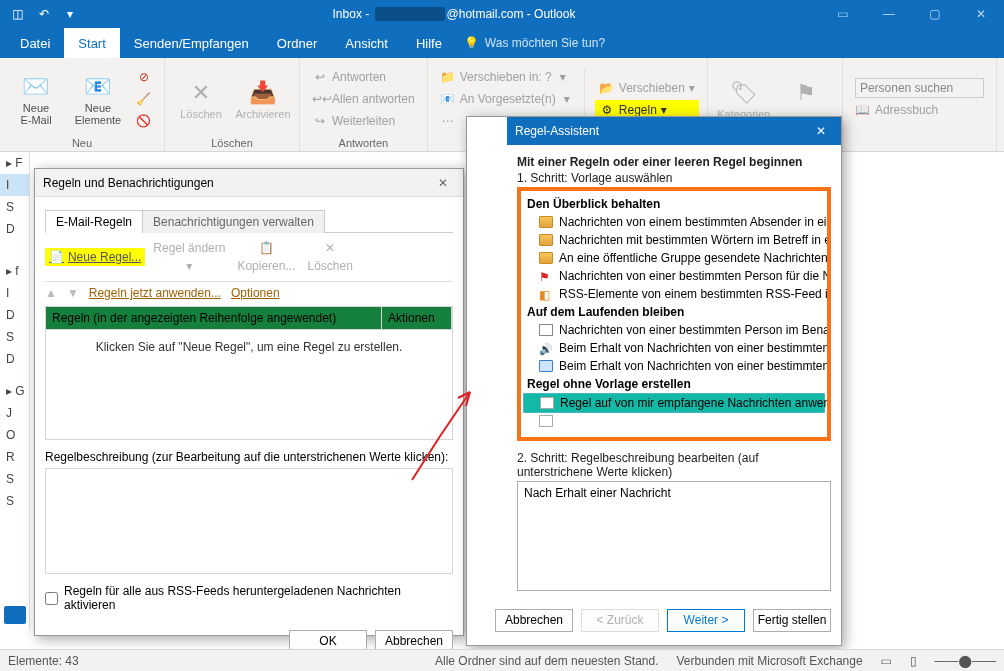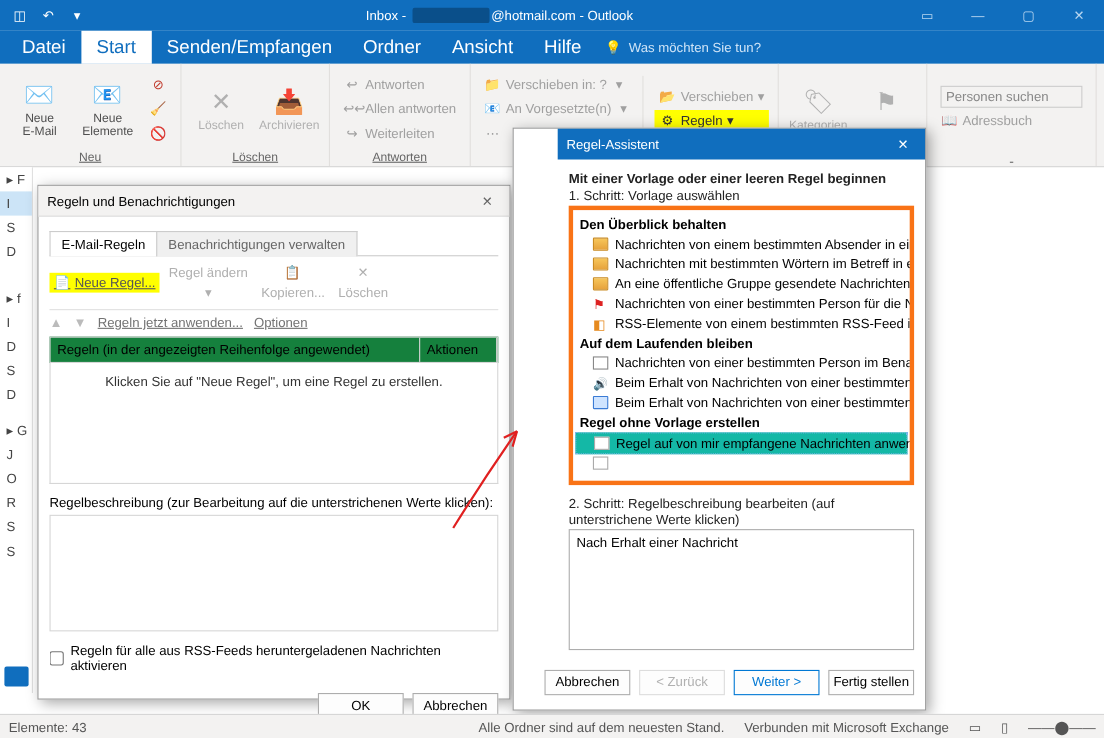--- a/index.html
+++ b/index.html
@@ -5,27 +5,27 @@
   * { margin:0; padding:0; box-sizing:border-box; font-family:"Segoe UI",Tahoma,sans-serif; font-size:12px; }
   body { background:#fff; width:1004px; height:671px; overflow:hidden; position:relative; }
   .titlebar { height:28px; background:#106ebe; color:#fff; display:flex; align-items:center; }
   .titlebar .ql { display:flex; gap:2px; padding:0 6px; }
   .titlebar .qbtn { width:24px; height:22px; display:flex; align-items:center; justify-content:center; color:#fff; }
   .titlebar .title { flex:1; text-align:center; font-size:12px; }
   .titlebar .winctl { display:flex; }
   .titlebar .winbtn { width:46px; height:28px; display:flex; align-items:center; justify-content:center; color:#b8d6f0; }
   .titlebar .emailmask { display:inline-block; width:70px; height:14px; background:#0a4f8a; border-radius:2px; vertical-align:middle; margin:0 2px; }
   .menubar { height:30px; background:#106ebe; color:#fff; display:flex; align-items:center; padding-left:6px; }
-  .menubar .tab { padding:0 14px; height:30px; display:flex; align-items:center; font-size:17px; cursor:default; }
+  .menubar .tab { padding:0 14px; height:30px; display:flex; align-items:center; font-size:13px; cursor:default; }
   .menubar .tab.active { background:#fff; color:#106ebe; }
   .menubar .tellme { display:flex; align-items:center; gap:6px; margin-left:8px; color:#cfe4f7; font-size:13px; }
   .ribbon { height:94px; background:#f3f2f1; border-bottom:1px solid #d6d6d6; display:flex; align-items:stretch; }
   .rgroup { display:flex; flex-direction:column; align-items:center; border-right:1px solid #e1dfdd; padding:4px 8px 2px; }
   .rgroup .rbody { flex:1; display:flex; align-items:center; gap:6px; }
-  .rgroup .rlabel { font-size:11px; color:#666; text-align:center; padding-top:2px;text-decoration:underline; }
+  .rgroup .rlabel { font-size:11px; color:#666; text-align:center; padding-top:2px; }
   .bigbtn { display:flex; flex-direction:column; align-items:center; justify-content:center; width:56px; height:66px; color:#505050; }
   .bigbtn.dis { color:#b0b0b0; }
   .bigbtn .ic { font-size:22px; height:30px; display:flex; align-items:center; }
   .bigbtn .lbl { font-size:11px; text-align:center; line-height:12px; }
   .smallrow { display:flex; flex-direction:column; gap:2px; }
   .smallbtn { display:flex; align-items:center; gap:4px; color:#a0a0a0; font-size:12px; height:20px; padding:0 4px; white-space:nowrap; }
   .smallbtn .sic { width:16px; text-align:center; }
   .smallbtn.hilite { background:#ffff00; color:#333; }
   .leftnav { position:absolute; left:0; top:152px; width:30px; height:478px; background:#fff; border-right:1px solid #e0e0e0; }
   .leftnav .row { height:22px; display:flex; align-items:center; padding-left:6px; color:#444; font-size:12px; }
@@ -41,21 +41,21 @@
   .dlg-title.blue .x { color:#fff; }
   .dlg-body { padding:8px 10px; }
   .tabstrip { display:flex; border-bottom:1px solid #ccc; margin:4px 0 6px; }
   .tabstrip .dtab { padding:4px 10px; border:1px solid #ccc; border-bottom:none; background:#fff; font-size:12px; margin-right:-1px; position:relative; top:1px; }
   .tabstrip .dtab.inactive { background:#f0f0f0; color:#666; }
   .toolbar { display:flex; align-items:center; gap:4px; margin:4px 0; border-bottom:1px solid #e0e0e0; padding-bottom:6px; }
   .toolbar .tbtn { display:flex; align-items:center; gap:4px; padding:2px 4px; font-size:12px; color:#555; }
   .toolbar .tbtn.dis { color:#b0b0b0;flex-direction:column; }
   .toolbar .tbtn.hl { background:#ffff00; text-decoration:underline; }
   .subbar { display:flex; align-items:center; gap:10px; font-size:12px; color:#555; margin:2px 0 6px; }
-  .subbar .lnk { text-decoration:underline; color:#737373; }
+  .subbar .lnk { text-decoration:underline; color:#a16207; }
   .gridhead { display:flex; border:1px solid #d6d6d6; background:#15803d; font-size:12px; }
   .gridhead div { padding:4px 6px; border-right:1px solid #d6d6d6; }
   .gridbody { border:1px solid #d6d6d6; border-top:none; height:110px; font-size:12px; text-align:center; padding-top:10px; color:#333; }
   .fieldlbl { font-size:12px; margin:10px 0 4px; }
   .descbox { border:1px solid #d6d6d6; height:106px; }
   .checkrow { display:flex; align-items:center; gap:6px; font-size:12px; margin-top:10px; }
   .dlg-buttons { display:flex; justify-content:flex-end; gap:8px; padding:10px; }
   .btn { min-width:78px; height:23px; border:1px solid #adadad; background:#fdfdfd; font-size:12px; text-align:center; line-height:21px; }
   .btn.primary { border:1px solid #0078d4; color:#0078d4; }
   .btn.dis { color:#b0b0b0; border-color:#ddd; }
@@ -309,21 +309,21 @@
     <div class="btn">Abbrechen</div>
   </div>
 </div>
 
 <div class="dialog" style="left:466px; top:116px; width:376px; height:530px;padding-left:40px;">
   <div class="dlg-title blue">
     <span>Regel-Assistent</span>
     <span class="x">✕</span>
   </div>
   <div class="dlg-body">
-    <div class="step bold">Mit einer Vorlage oder einer leeren Regel beginnen</div>
+    <div class="step bold">Mit einer Regeln oder einer leeren Regel beginnen</div>
     <div class="step">1. Schritt: Vorlage auswählen</div>
     <div class="treebox">
       <div class="treecat">Den Überblick behalten</div>
       <div class="treeitem">
           <span class="ti folder-i"></span>
           <span>Nachrichten von einem bestimmten Absender in einen Ordner verschieben</span>
         </div>
       <div class="treeitem">
           <span class="ti folder-i"></span>
           <span>Nachrichten mit bestimmten Wörtern im Betreff in einen Ordner verschieben</span>

